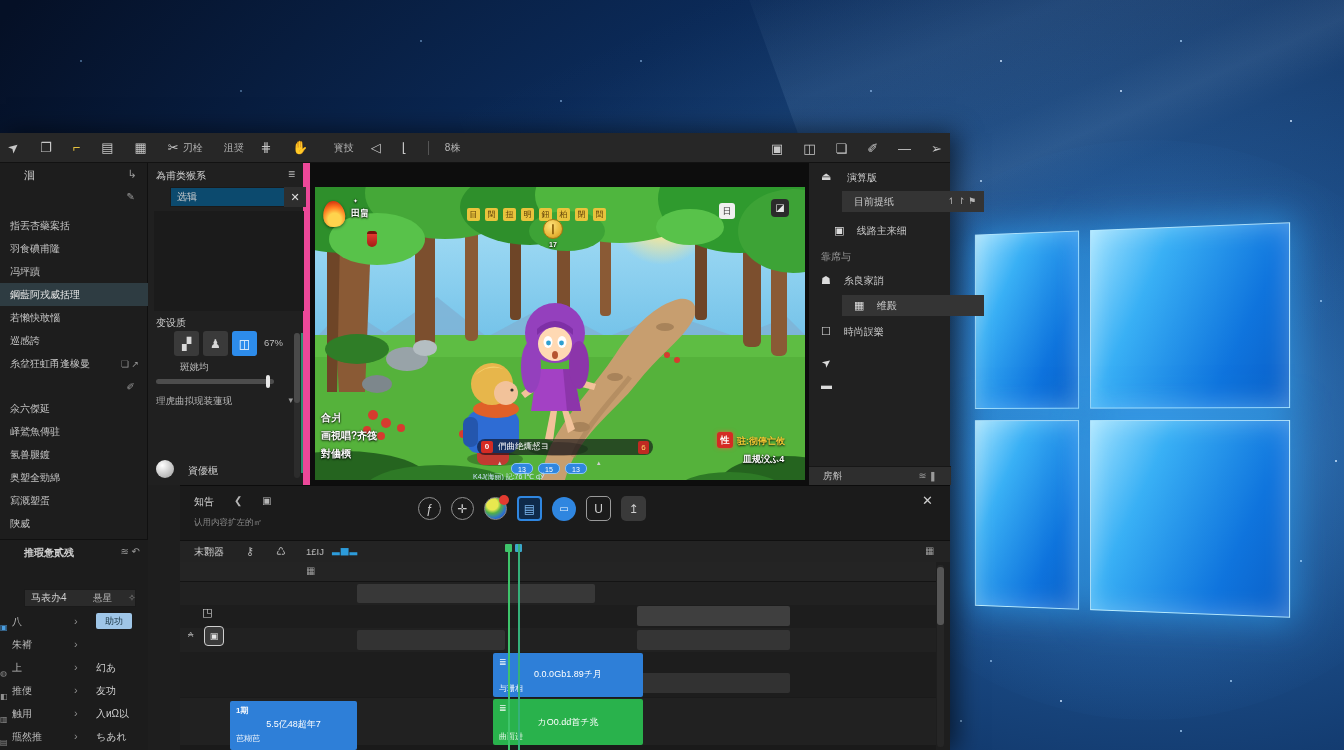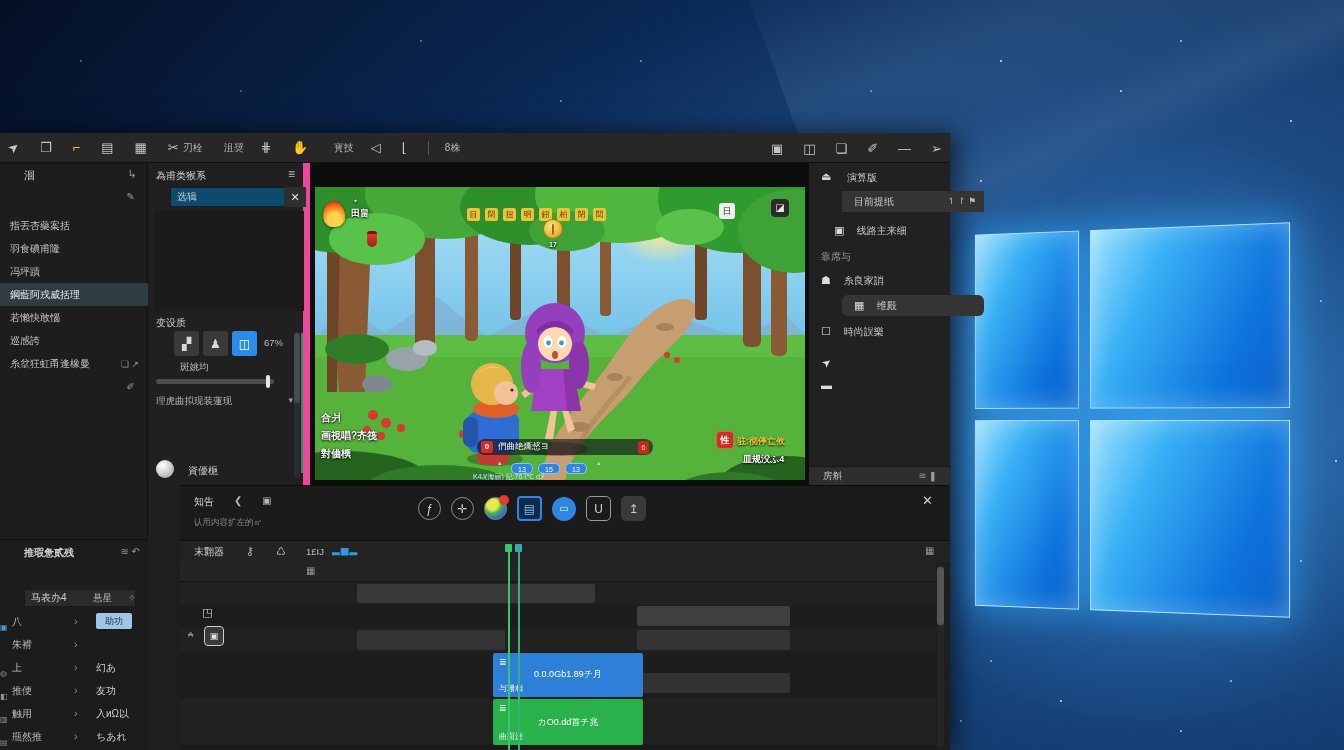--- a/index.html
+++ b/index.html
@@ -208,20 +208,29 @@
       <div class="side-item">指丟杏藥案括</div>
           <div class="side-item">羽食碘甫隆</div>
           <div class="side-item">冯坪蹟</div>
           <div class="side-item selected">鋼藍阿戎威括理</div>
           <div class="side-item">若懶快敢惱</div>
           <div class="side-item">巡感誇</div>
           <div class="side-item">糸坌狂虹甬逢橡曼</div>
         </div>
       <span class="abs" style="right:8px;top:196px;font-size:9px;color:#9a9a9a;">❏ ↗</span>
       <div class="abs" style="right:12px;top:218px;font-size:10px;color:#9a9a9a;">✐</div>
+      <div class="abs" style="left:0;top:234px;width:148px;">
+
+      <div class="side-item">氽六傑延</div>
+          <div class="side-item">峄鷲魚傳驻</div>
+          <div class="side-item">氢兽腿鍍</div>
+          <div class="side-item">奥塑全勁綿</div>
+          <div class="side-item">寫溉塑蛋</div>
+          <div class="side-item">陝威</div>
+        </div>
 
       <div class="abs" style="left:0;top:376px;width:148px;height:211px;border-top:1px solid #101010;background:#1c1c1c;">
         <div class="abs hdr" style="left:24px;top:6px;font-weight:bold;">推瑕惫贰残</div>
         <div class="abs" style="right:8px;top:6px;font-size:10px;color:#9a9a9a;">≋ ↶</div>
         <input class="abs dark" style="left: 24px; top: 25px; width: 112px; height: 18px; margin-top: 24px;" value="马表办4">
         <div class="abs" style="right:36px;top:52px;font-size:9.5px;color:#b5b5b5;">悬星</div>
         <div class="abs" style="right:12px;top:52px;font-size:9.5px;color:#8f8f8f;">✧</div>
         <div class="abs" style="left:0;top:70px;width:148px;">
 
             <div class="prow badge edge-blue">
@@ -441,21 +450,21 @@
         <span class="ric">▣</span>
         <span>线路主来细</span>
       </div>
       <div class="rp-row" style="top:83px;color:#9c9c9c;">
         <span>靠席与</span>
       </div>
       <div class="rp-row" style="top:107px;">
         <span class="ric">☗</span>
         <span>糸良家誚</span>
       </div>
-      <div class="rp-row hl" style="top:132px;border-radius:6px;">
+      <div class="rp-row hl" style="top:132px;">
         <span class="ric">▦</span>
         <span>维殿</span>
       </div>
       <div class="rp-row" style="top:158px;">
         <span class="ric">☐</span>
         <span>時尚誤樂</span>
       </div>
       <div class="rp-row" style="top:186px;">
         <span class="ric" style="display:inline-block;transform:rotate(-38deg);">➤</span>
       </div>
@@ -518,20 +527,25 @@
       <div class="clip" style="left:313px;top:91px;width:150px;height:44px;background:#2e7fd8;">
         <span class="cbadge">≣</span>
         <span class="ctitle">0.0.0Gb1.89チ月</span>
         <span class="cfoot">与珊相</span>
       </div>
       <div class="clip" style="left:313px;top:137px;width:150px;height:46px;background:#29b24c;">
         <span class="cbadge">≣</span>
         <span class="ctitle" style="top:17px;">カO0.dd首チ兆</span>
         <span class="cfoot">曲面进</span>
       </div>
+      <div class="clip" style="left:50px;top:139px;width:127px;height:49px;background:#2e7fd8;">
+        <span class="cbadge" style="font-weight:bold;font-size:8px;">1期</span>
+        <span class="ctitle" style="top:17px;">5.5亿48超年7</span>
+        <span class="cfoot" style="bottom:6px;">芭糊芭</span>
+      </div>
     </div>
 
     <div class="abs" style="left:508px;top:411px;width:2px;height:206px;background:#3ec46a;"></div>
     <div class="abs" style="left:518px;top:411px;width:2px;height:206px;background:#35b07a;"></div>
 
     <div class="abs" style="left:937px;top:432px;width:7px;height:182px;background:#262626;border-radius:3px;">
       <div class="abs" style="left:0;top:2px;width:7px;height:58px;background:#555;border-radius:3px;"></div>
     </div>
 
   </div>

